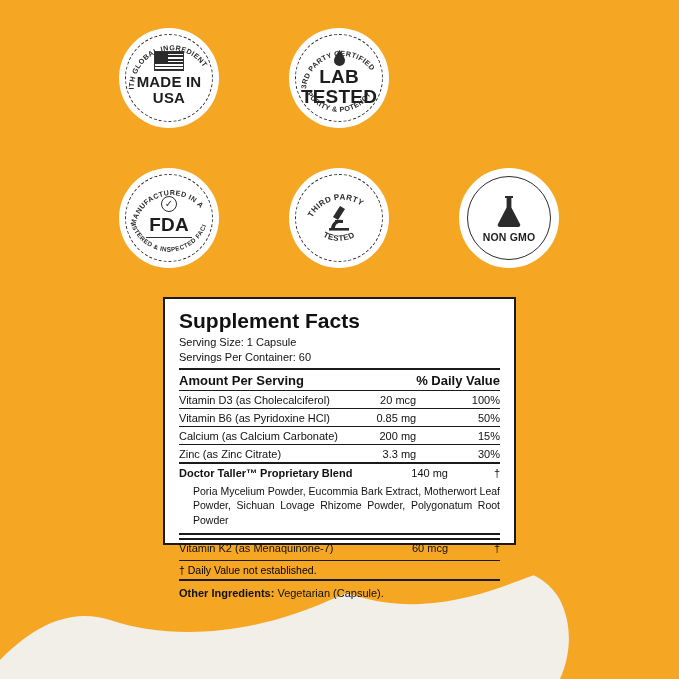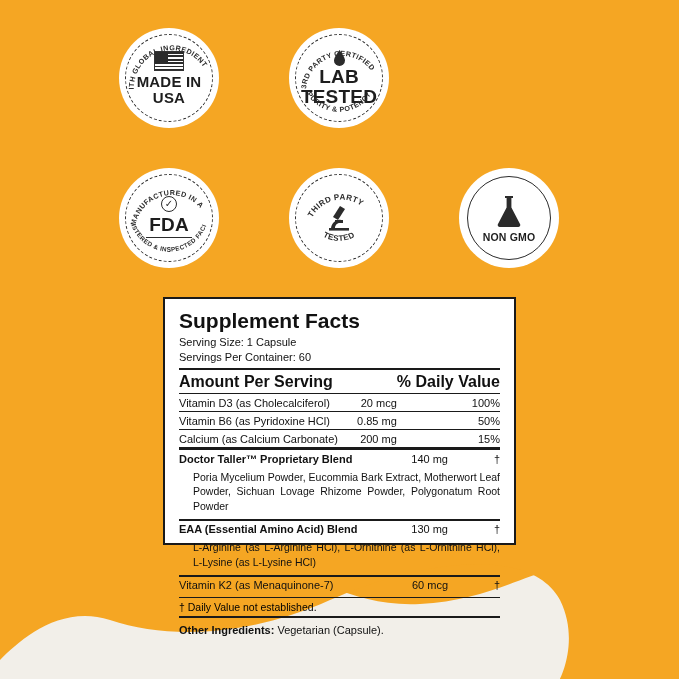--- a/index.html
+++ b/index.html
@@ -121,21 +121,21 @@
   #facts .sub { font-size: 11px; color:#111; line-height: 1.32; }
   .rule-thin { height: 1px; background:#1a1a1a; margin: 3px 0 0 0; }
   .rule-med  { height: 2px; background:#1a1a1a; }
 
   table.facts { width: 100%; border-collapse: collapse; font-size: 11px; color:#111; }
   table.facts td { padding: 2.5px 0 2.5px 0; vertical-align: top; }
   table.facts tr.rowline td { border-bottom: 1px solid #1a1a1a; }
   td.nm { text-align: left; }
   td.amt { text-align: right; padding-right: 26px; white-space: nowrap; }
   td.dv { text-align: right; width: 52px; white-space: nowrap; margin-top: 43px; }
-  .hdr td { font-weight: bold; font-size: 16px; padding-bottom: 2px; }
+  .hdr td { font-weight: bold; font-size: 13px; padding-bottom: 2px; }
   .blend-name { font-weight: bold; }
   .blend-detail { font-size: 10.5px; line-height: 1.38; text-align: justify; padding-right: 4px; }
   .footnote { font-size: 10.5px; padding-top: 3px; padding-bottom: 3px; }
   .other {
     font-size: 11px; color:#111; padding-top: 6px;
   }
   .other b { font-weight: bold; }
 </style>
 </head>
 <body>
@@ -251,52 +251,45 @@
       <tr class="rowline">
         <td class="nm">Vitamin B6 (as Pyridoxine HCl)</td>
         <td class="amt">0.85 mg</td>
         <td class="dv">50%</td>
       </tr>
       <tr class="rowline">
         <td class="nm">Calcium (as Calcium Carbonate)</td>
         <td class="amt">200 mg</td>
         <td class="dv">15%</td>
       </tr>
+      <tr>
+        <td class="nm">Zinc (as Zinc Citrate)</td>
+        <td class="amt">3.3 mg</td>
+        <td class="dv">30%</td>
+      </tr>
     </tbody>
       </table>
 
     <div class="rule-med"></div>
 
     <table class="facts">
       <tbody>
           <tr>
         <td class="nm blend-name">Doctor Taller™ Proprietary Blend</td>
         <td class="amt">140 mg</td>
         <td class="dv">†</td>
       </tr>
       <tr>
         <td class="blend-detail" colspan="3" style="padding-left:14px">Poria Mycelium Powder, Eucommia Bark Extract, Motherwort Leaf Powder, Sichuan Lovage Rhizome Powder, Polygonatum Root Powder</td>
       </tr>
     </tbody>
       </table>
 
     <div class="rule-med" style="margin-top:3px"></div>
 
-    <table class="facts">
-      <tbody>
-          <tr>
-        <td class="nm blend-name">EAA (Essential Amino Acid) Blend</td>
-        <td class="amt">130 mg</td>
-        <td class="dv">†</td>
-      </tr>
-      <tr>
-        <td class="blend-detail" colspan="3" style="padding-left:14px">L-Arginine (as L-Arginine HCl), L-Ornithine (as L-Ornithine HCl), L-Lysine (as L-Lysine HCl)</td>
-      </tr>
-    </tbody>
-      </table>
 
     <div class="rule-med" style="margin-top:3px"></div>
 
     <table class="facts">
       <tbody>
           <tr>
         <td class="nm">Vitamin K2 (as Menaquinone-7)</td>
         <td class="amt">60 mcg</td>
         <td class="dv">†</td>
       </tr>

